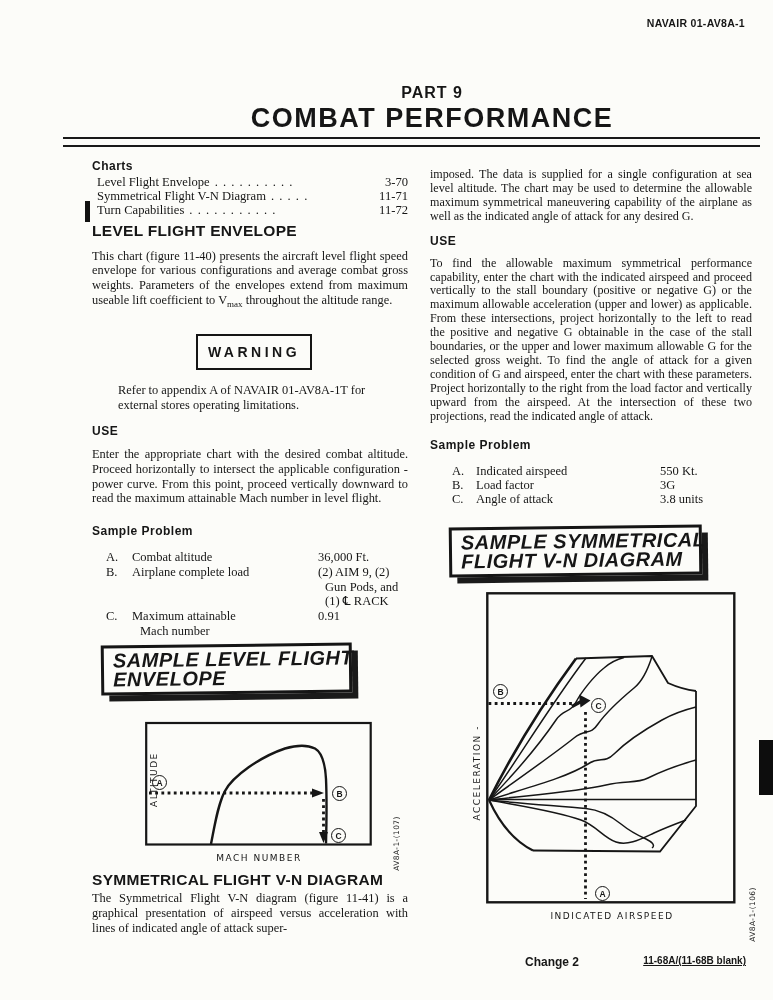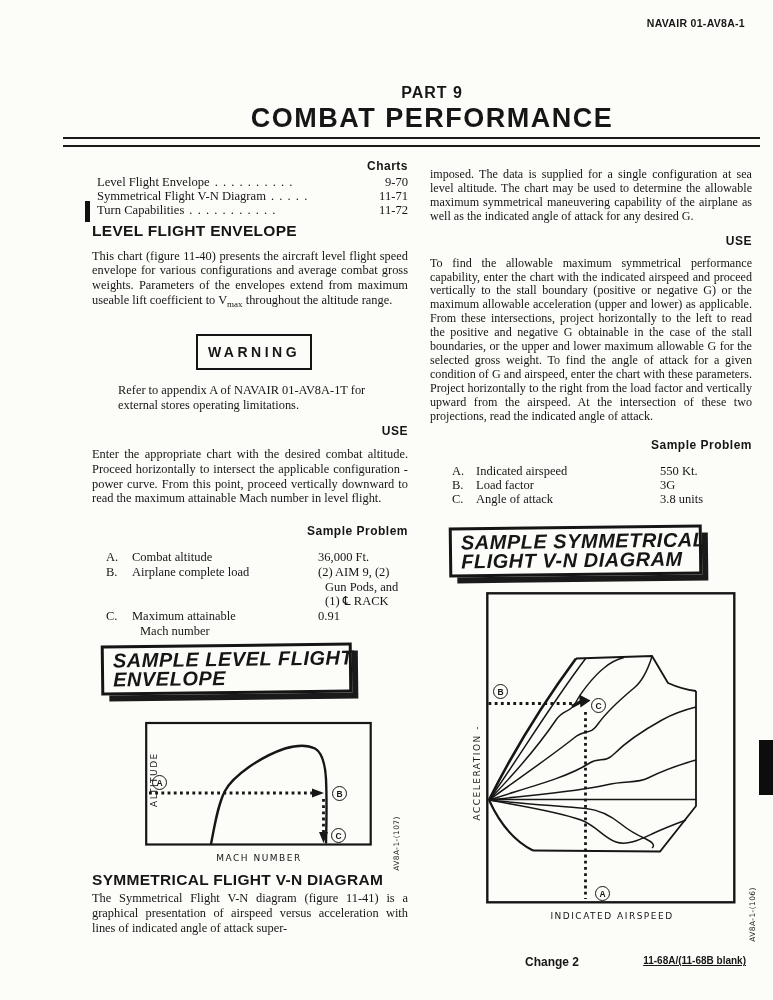--- a/index.html
+++ b/index.html
@@ -2,21 +2,21 @@
 <html><head>
 <meta charset="utf-8">
 <style>
   html,body{margin:0;padding:0;background:#888;}
   .page{position:relative;width:773px;height:1000px;background:#fcfcf9;color:#161616;overflow:hidden;
         font-family:"Liberation Serif",serif;}
   
   .serif{font-size:12.4px;line-height:14.7px;text-align:justify;}
   .serif-r{font-size:12.1px;line-height:13.9px;text-align:justify;}
   .h-big{font-family:"Liberation Sans",sans-serif;font-weight:bold;font-size:15.5px;letter-spacing:.3px;}
-  .h-small{font-family:"Liberation Sans",sans-serif;font-weight:bold;font-size:12px;letter-spacing:.5px;text-align:right;}
+  .h-small{font-family:"Liberation Sans",sans-serif;font-weight:bold;font-size:12px;letter-spacing:.5px;}
   
   .doc-num{position:absolute;top:17px;right:28px;font-family:"Liberation Sans",sans-serif;
            font-weight:bold;font-size:10.5px;letter-spacing:.3px;}
   .title-wrap{position:absolute;left:90px;top:84px;width:684px;text-align:center;}
   .part-label{font-family:"Liberation Sans",sans-serif;font-weight:bold;font-size:16px;letter-spacing:1px;}
   .part-title{font-family:"Liberation Sans",sans-serif;font-weight:bold;font-size:27px;letter-spacing:1.5px;margin-top:1px;}
   .rule{position:absolute;left:63px;width:697px;height:2px;background:#191919;}
   
   .col-left{position:absolute;left:92px;top:155px;width:316px;}
   .col-right{position:absolute;left:430px;top:155px;width:322px;}
@@ -88,21 +88,21 @@
   <div class="change-bar"></div>
 
   <div class="col-left">
 
     <div class="h-small mt4">Charts</div>
 
     <div class="idx">
       <div class="idx-row">
         <span class="idx-label">Level Flight Envelope</span>
         <span class="idx-dots">.  .  .  .  .  .  .  .  .  .</span>
-        <span class="idx-page">9-70</span>
+        <span class="idx-page">3-70</span>
       </div>
       <div class="idx-row">
         <span class="idx-label">Symmetrical Flight V-N Diagram</span>
         <span class="idx-dots">.  .  .  .  .</span>
         <span class="idx-page">11-71</span>
       </div>
       <div class="idx-row">
         <span class="idx-label">Turn Capabilities</span>
         <span class="idx-dots">.  .  .  .  .  .  .  .  .  .  .</span>
         <span class="idx-page">11-72</span>

